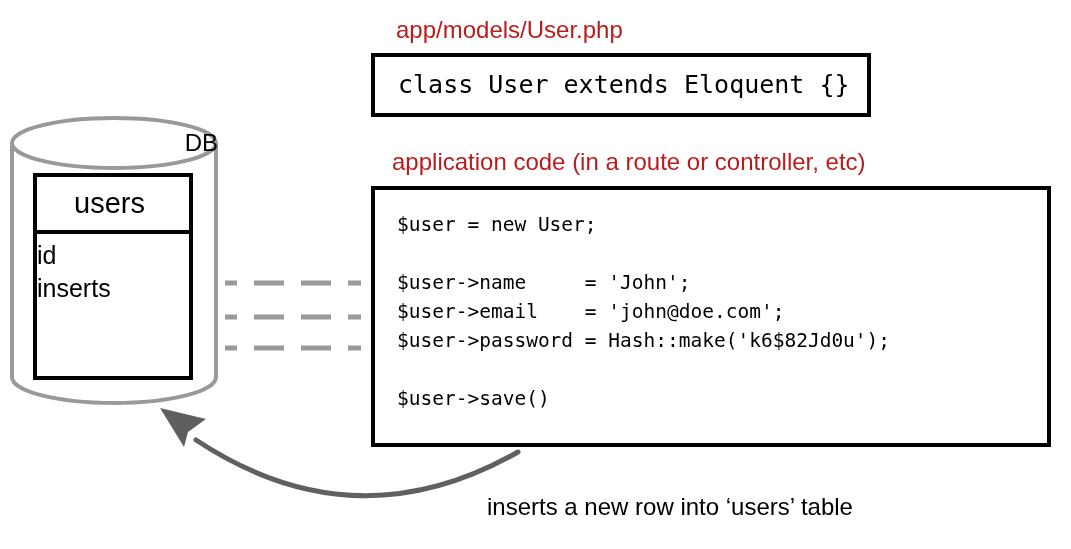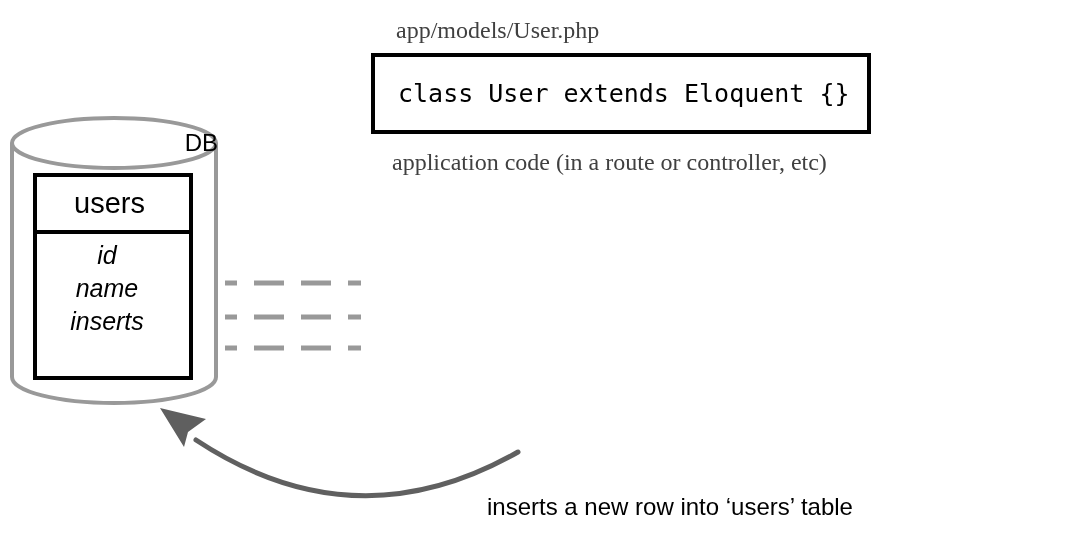--- a/index.html
+++ b/index.html
@@ -15,35 +15,34 @@
   }
   .backdrop {
     position: absolute;
     left: 0; top: 0;
     width: 1071px; height: 549px;
   }
   .label {
     position: absolute;
     font-size: 24px;
     line-height: 28px;
-    color: #404040;
+    color: #b91c1c;
     white-space: nowrap;
-    font-family: Liberation Serif, serif;
   }
   .label-model   { left: 396px; top: 16px; }
   .label-appcode { left: 392px; top: 148px; }
   .caption       { position: absolute; left: 487px; top: 493px;
                    font-size: 24px; line-height: 28px; white-space: nowrap; }
 
   .box {
     position: absolute;
     border: 4px solid #000000;
     background: #ffffff;
   }
-  .model-box { left: 371px; top: 53px; width: 500px; height: 81px;
+  .model-box { left: 371px; top: 53px; width: 500px; height: 64px;
                display: flex; align-items: center; }
   .code-box  { left: 371px; top: 186px; width: 680px; height: 261px; }
 
   .code {
     font-family: "DejaVu Sans Mono", monospace;
     color: #000000;
     white-space: pre;
   }
   .model-code { font-size: 25px; line-height: 30px; padding-left: 23px; }
   .app-code   { font-size: 19.5px; line-height: 29px; padding: 20px 0 0 22px; }
@@ -67,24 +66,23 @@
     display: flex;
     align-items: center;
     justify-content: flex-end;
     padding-right: 44px;
     font-size: 29px;
   }
   .table-fields { padding-top: 5px; }
   .field {
     height: 33px;
     line-height: 33px;
-    text-align: center;
+    text-align: left;
     padding-right: 12px;
     font-size: 25px;
-    font-style: italic;
   }
 </style>
 </head>
 <body>
 
 <div class="canvas">
 
   <svg class="backdrop" viewBox="0 0 1071 549" xmlns="http://www.w3.org/2000/svg">
 
     <g>
@@ -103,27 +101,35 @@
       <polygon points="160,408 206,419 188,432 184,447" fill="#5f5f5f"></polygon>
     </g>
   </svg>
 
   <div class="db-label">DB</div>
 
   <div class="table">
     <div class="table-header">users</div>
     <div class="table-fields">
       <div class="field">id</div>
-      <div class="field">name</div>
       <div class="field">inserts</div>
     </div>
   </div>
 
   <div class="label label-model">app/models/User.php</div>
   <div class="box model-box">
     <pre class="code model-code">class User extends Eloquent {}</pre>
   </div>
 
   <div class="label label-appcode">application code (in a route or controller, etc)</div>
+  <div class="box code-box">
+    <pre class="code app-code">$user = new User;
+
+$user-&gt;name     = 'John';
+$user-&gt;email    = 'john@doe.com';
+$user-&gt;password = Hash::make('k6$82Jd0u');
+
+$user-&gt;save()</pre>
+  </div>
 
   <div class="caption">inserts a new row into ‘users’ table</div>
 
 </div>
 
 </body></html>

